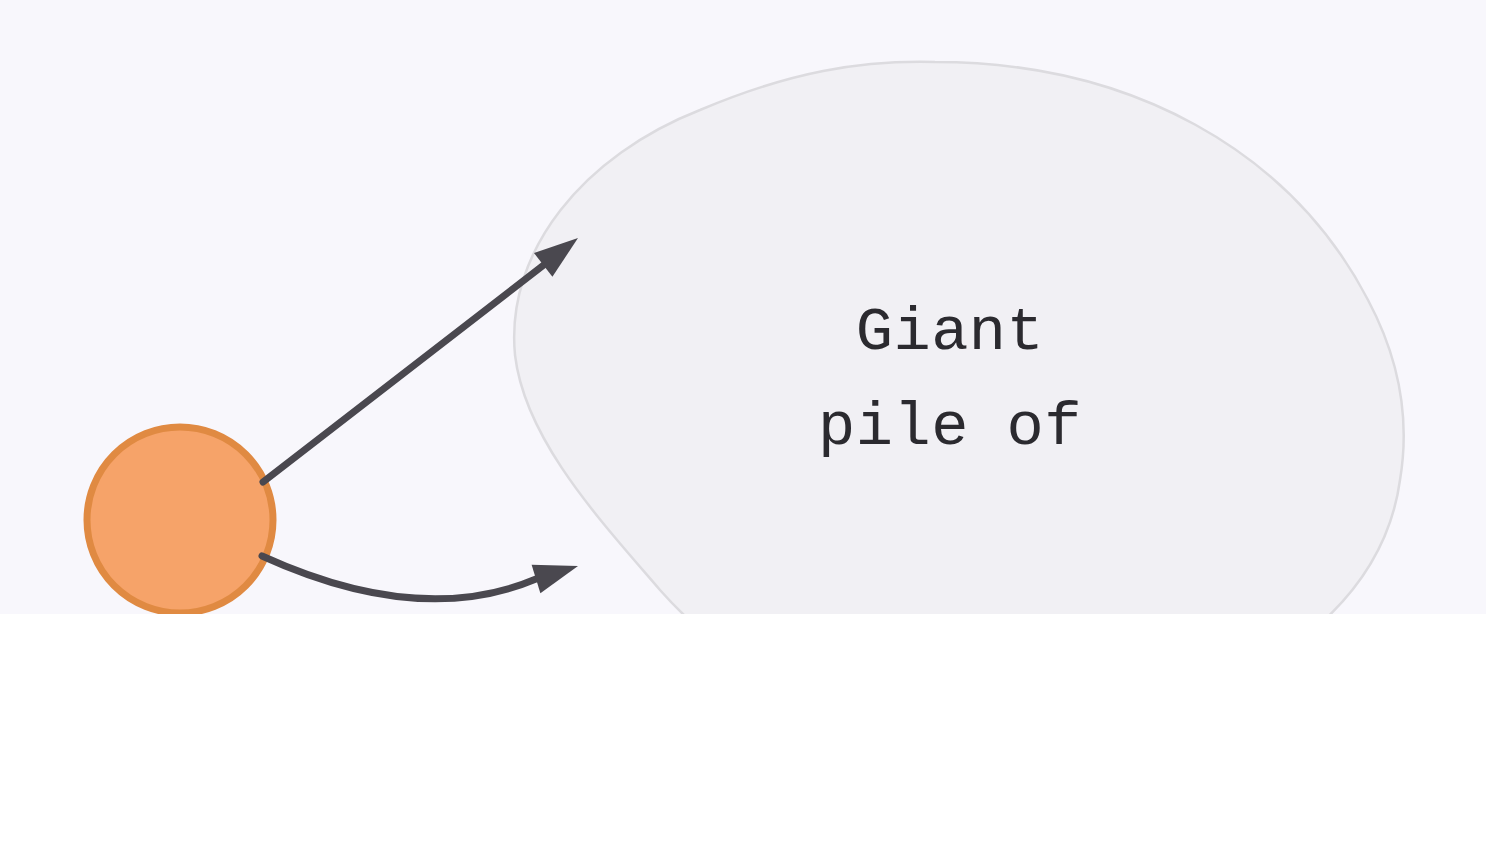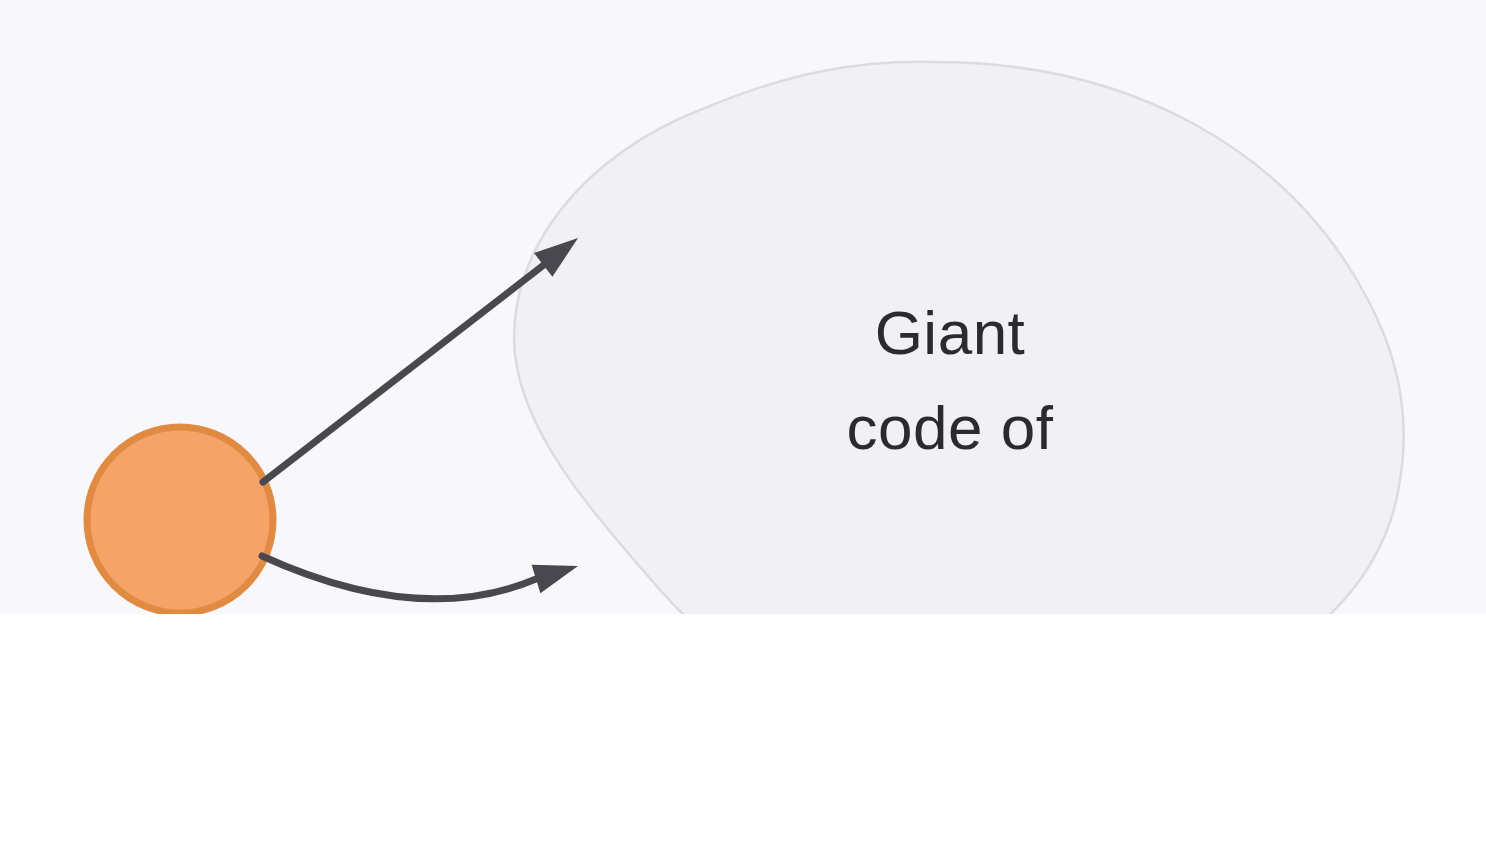--- a/index.html
+++ b/index.html
@@ -5,21 +5,21 @@
   html, body {
     margin: 0;
     padding: 0;
   }
   .canvas {
     position: relative;
     width: 1486px;
     height: 614px;
     background: var(--background, #f8f7fc);
     overflow: hidden;
-    font-family: Liberation Sans, sans-serif;
+    font-family: Liberation Mono, monospace;
   }
   .diagram-svg {
     position: absolute;
     left: 0;
     top: 0;
     width: 1486px;
     height: 842px;
     display: block;
   }
   .blob {
@@ -82,16 +82,16 @@
     </g>
 
     <g>
       <path class="arrow-shaft" d="M 262 556 Q 420 628 536 579"></path>
       <polygon class="arrow-head" points="578,566 540.4,593.3 531.6,564.7"></polygon>
     </g>
   </svg>
 
   <div class="blob-label">
     <div>Giant</div>
-    <div>code of</div>
+    <div>pile of</div>
   </div>
 
 </div>
 
 </body></html>

